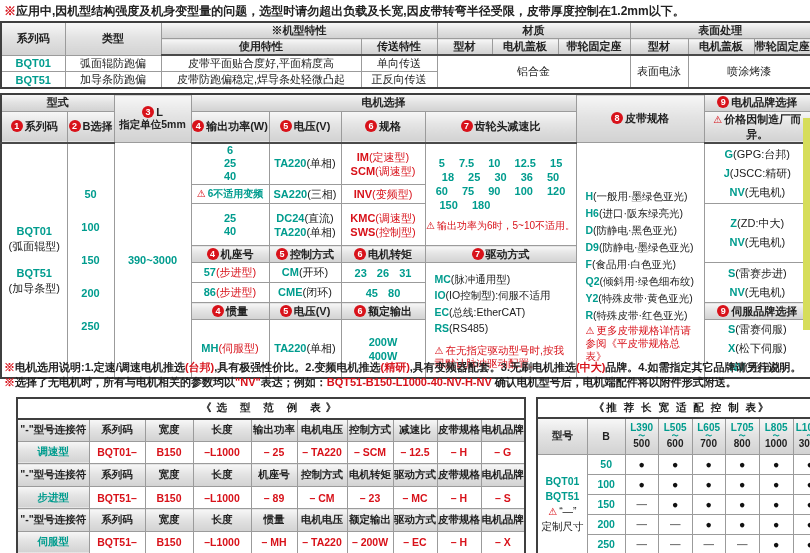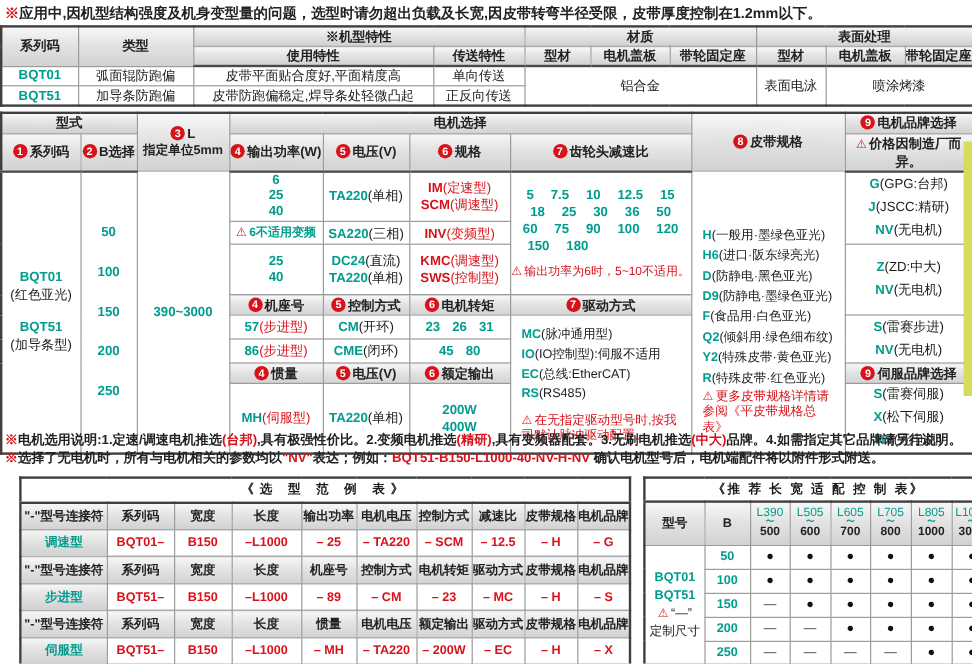--- a/index.html
+++ b/index.html
@@ -37,21 +37,21 @@
   .notes { position:absolute; top:360px; left:4px; font-size:11px; font-weight:bold; color:#222; }
   .notes div { line-height:15px; }
   .bottom { position:absolute; top:397px; left:16px; width:810px; display:flex; gap:10px; }
   .ex { width:508px; border:2px solid #3f3f3f; }
   .ex td { height:22px; font-size:10.5px; }
   .extitle { height:20px !important; font-size:12px; font-weight:bold; letter-spacing:5px; border-bottom:2px solid #3f3f3f; }
   .exval { color:#d8121a; font-weight:bold; }
   .sz { width:292px; border:2px solid #3f3f3f; }
   .sz td { font-size:10.5px; }
   .rng div { line-height:10px; }
-  .rng .rf { font-size:10px; color:#009c8e; font-weight:normal; }
+  .rng .rf { font-size:10px; color:#009c8e; font-weight:bold; }
   .rng .rm { font-size:7px; line-height:6px; color:#009c8e; }
   .rng .rt { font-size:10px; font-weight:bold; color:#222; }
   .dotcell { font-size:11px; color:#111; }
   .dotcell.dash { color:#777; font-weight:bold; }
   .model-cell div { line-height:15px; }
   .edgetab { position:absolute; right:0; top:118px; width:7px; height:212px; background:#d6dd5a; }
   .sub2 { font-size:10.5px; }
 </style>
 </head>
 <body>
@@ -137,21 +137,21 @@
       <td class="hdr"><span class="num">2</span><span>B选择</span></td>
       <td class="hdr"><span class="num">4</span><span>输出功率(W)</span></td>
       <td class="hdr"><span class="num">5</span><span>电压(V)</span></td>
       <td class="hdr"><span class="num">6</span><span>规格</span></td>
       <td class="hdr"><span class="num">7</span><span>齿轮头减速比</span></td>
       <td class="hdr brand-warn"><span class="wi">⚠</span><span>价格因制造厂而异。</span></td>
     </tr>
     <tr style="height:42px">
       <td rowspan="8" class="series-cell">
         <div class="t">BQT01</div>
-        <div>(红色亚光)</div>
+        <div>(弧面辊型)</div>
         <div style="height:12px"></div>
         <div class="t">BQT51</div>
         <div>(加导条型)</div>
       </td>
       <td rowspan="8" class="b-cell">
         <div class="t">50</div>
         <div class="t">100</div>
         <div class="t">150</div>
         <div class="t">200</div>
         <div class="t">250</div>

